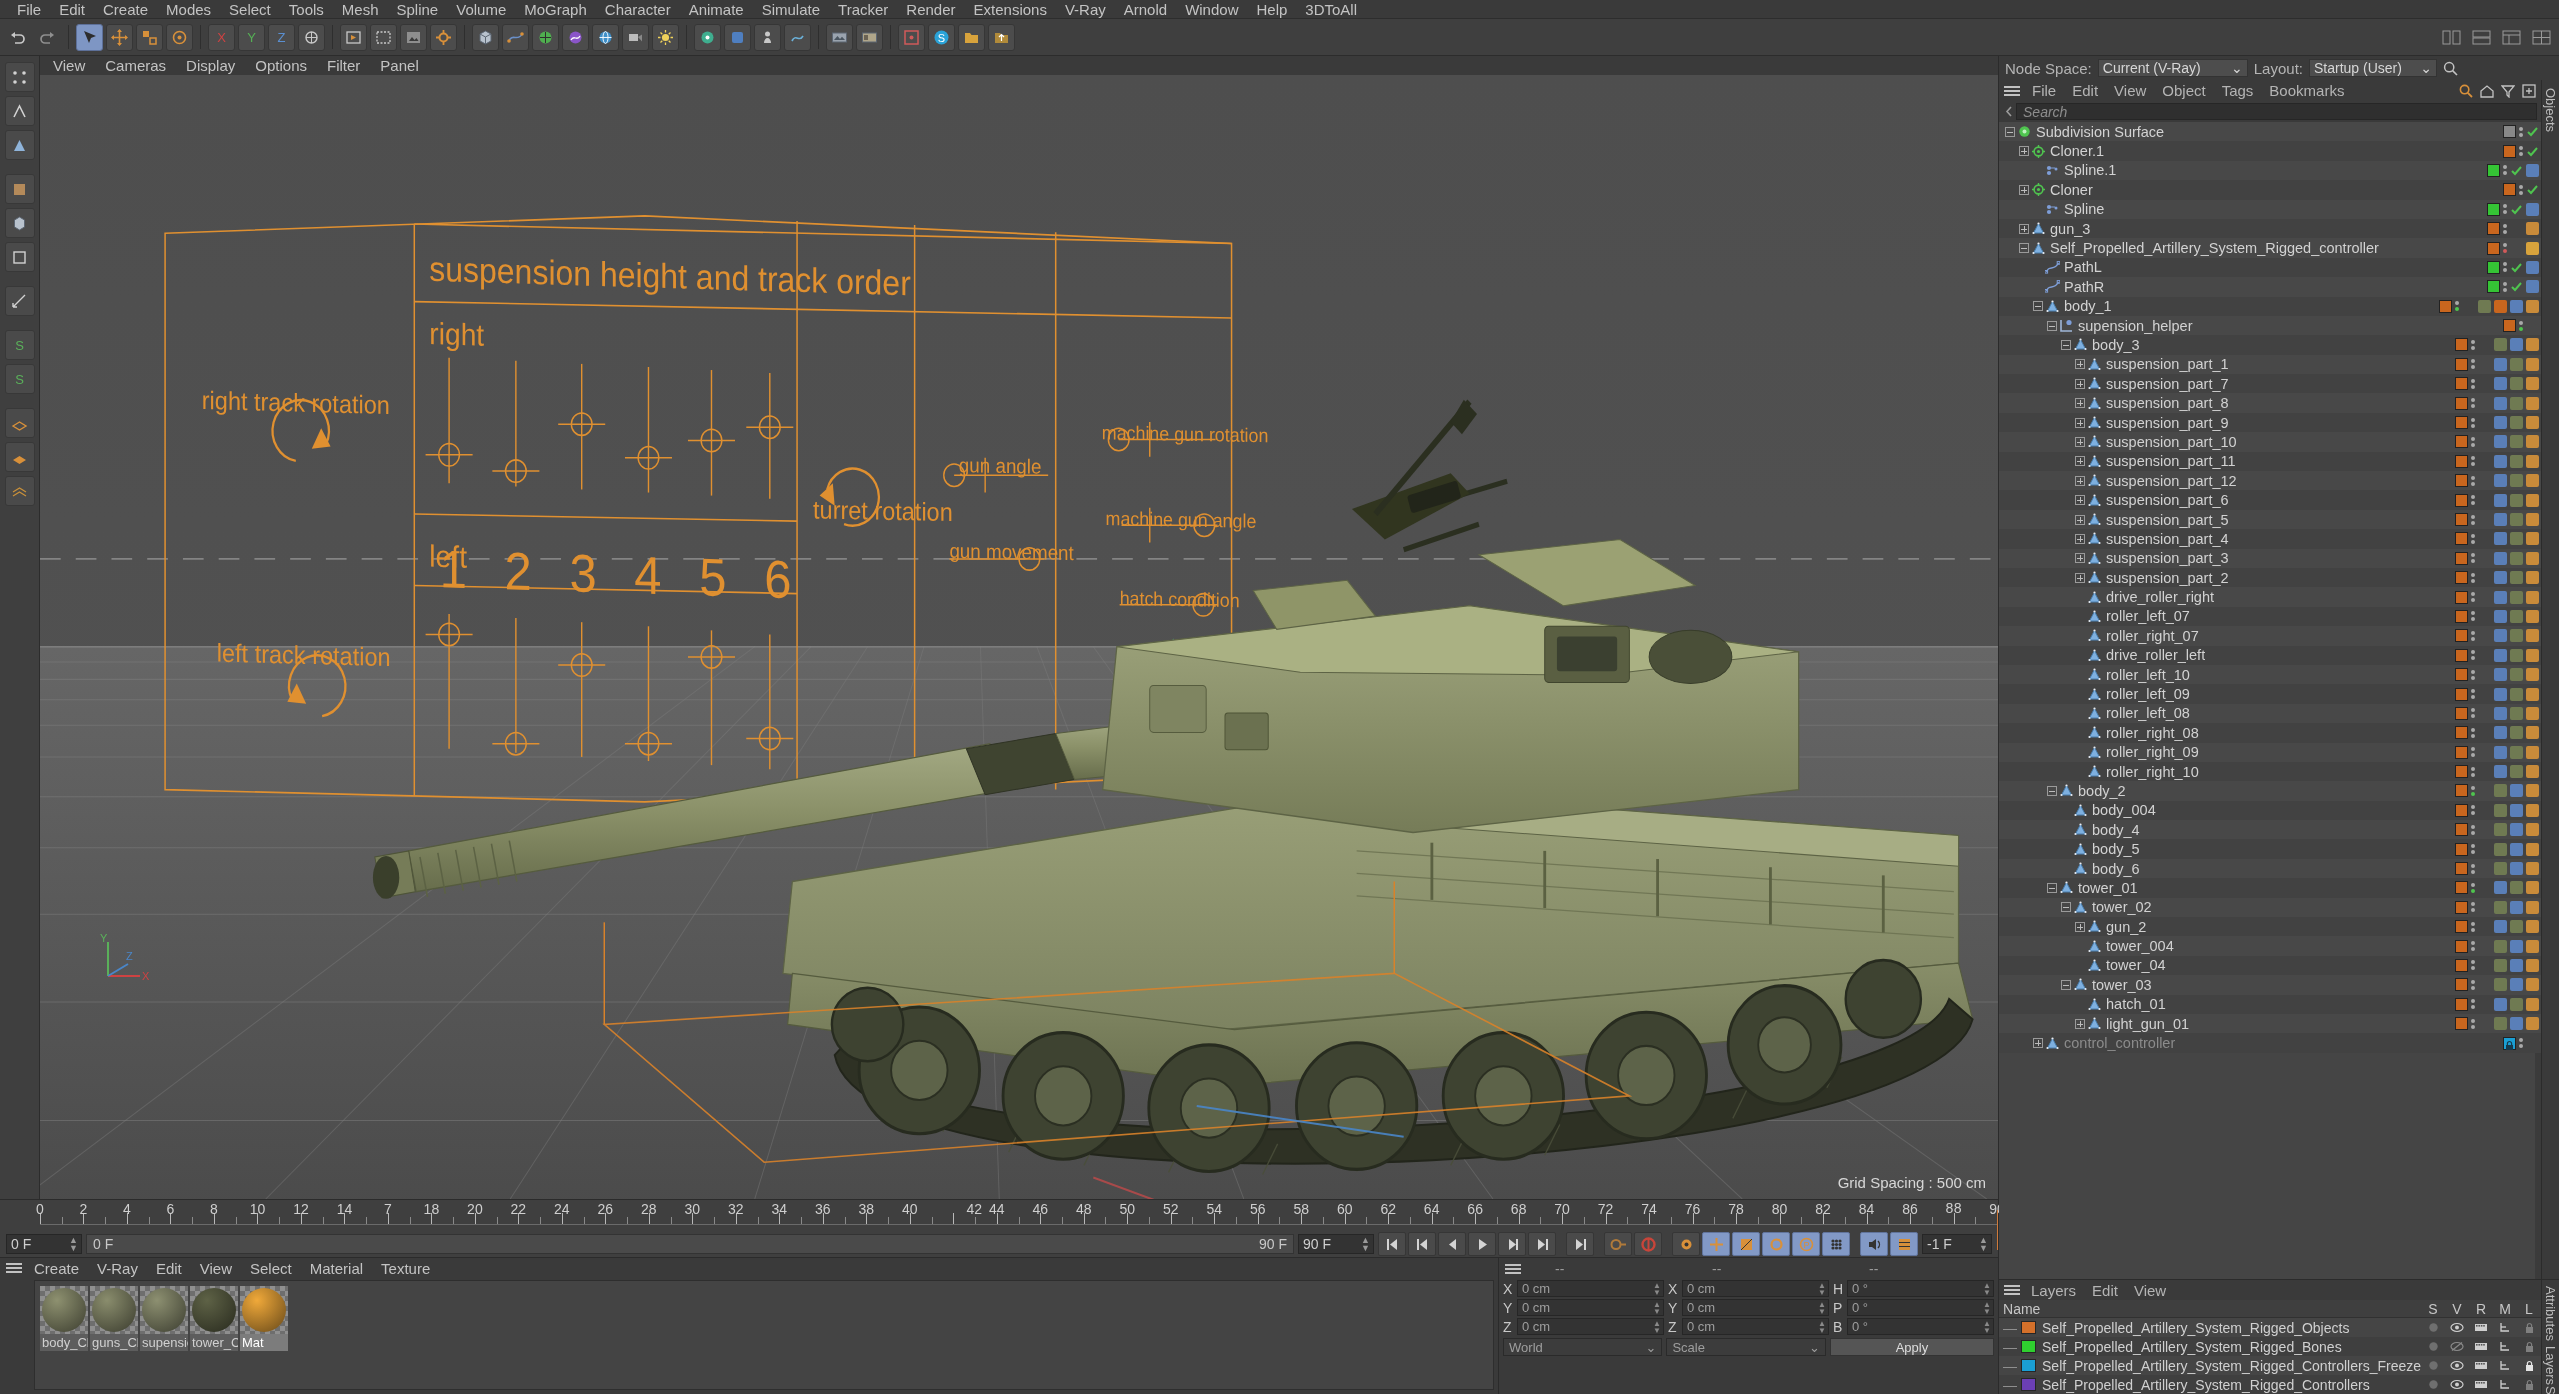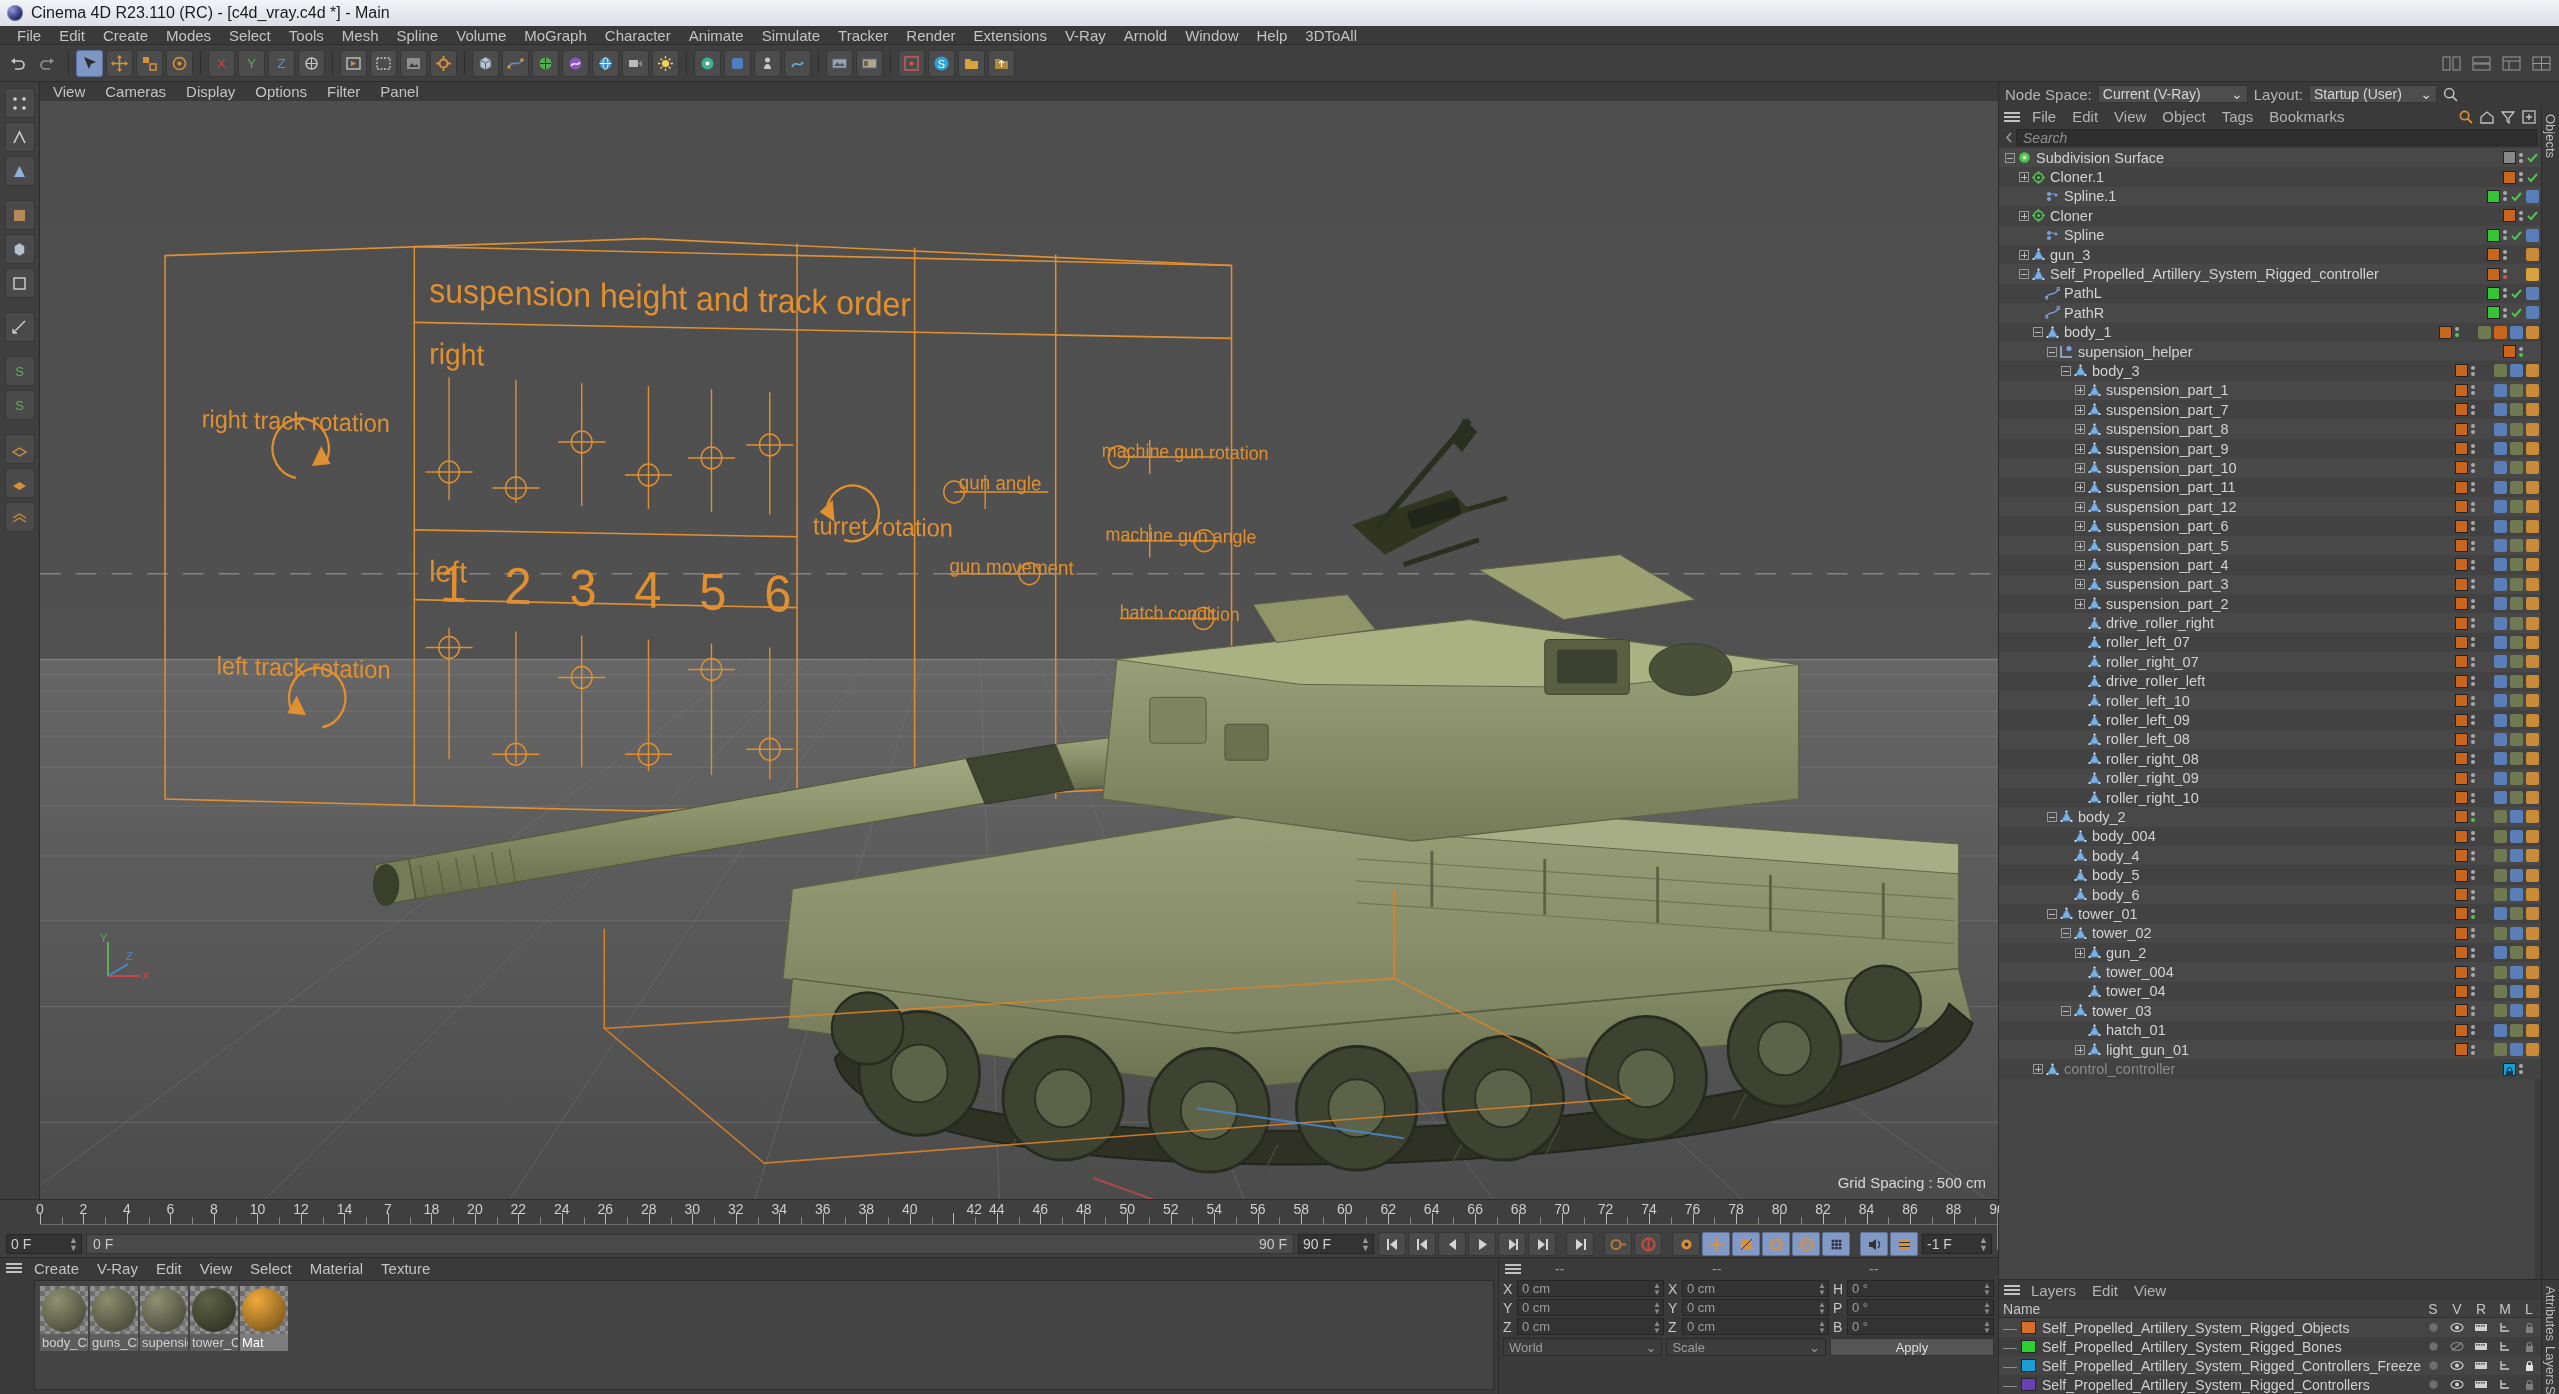--- a/index.html
+++ b/index.html
@@ -186,24 +186,20 @@
           writing-mode:vertical-rl; text-orientation:mixed; padding:4px 2px; }
 
   
   svg.scene { position:absolute; inset:0; width:100%; height:100%; }
 </style>
 </head>
 <body>
 
 <div class="app">
 
-  <div class="titlebar">
-    <span class="c4d-logo"></span>
-    <span>Cinema 4D R23.110 (RC) - [c4d_vray.c4d *] - Main</span>
-  </div>
 
   <div class="menubar" id="menubar">
       <div class="mi">File</div>
       <div class="mi">Edit</div>
       <div class="mi">Create</div>
       <div class="mi">Modes</div>
       <div class="mi">Select</div>
       <div class="mi">Tools</div>
       <div class="mi">Mesh</div>
       <div class="mi">Spline</div>
@@ -993,21 +989,21 @@
             <div class="tick major" style="left: 91.1111%;"></div>
             <div class="lab" style="left: 91.1111%;">82</div>
             <div class="tick" style="left: 92.2222%;"></div>
             <div class="tick major" style="left: 93.3333%;"></div>
             <div class="lab" style="left: 93.3333%;">84</div>
             <div class="tick" style="left: 94.4444%;"></div>
             <div class="tick major" style="left: 95.5556%;"></div>
             <div class="lab" style="left: 95.5556%;">86</div>
             <div class="tick" style="left: 96.6667%;"></div>
             <div class="tick major" style="left: 97.7778%;"></div>
-            <div class="lab" style="left: 97.7778%;">88</div>
+            <div class="lab" style="left: 97.7778%; font-family: Liberation Mono, monospace;">88</div>
             <div class="tick" style="left: 98.8889%;"></div>
             <div class="tick major" style="left: 100%;"></div>
             <div class="lab" style="left: 100%;">90</div>
             <div class="playhead" style="left: 100%;"></div>
           </div>
         <div class="tlrow">
           <div class="numfield" style="width:76px">
             <span>0 F</span>
             <span class="sp">▲<br>▼</span>
           </div>

